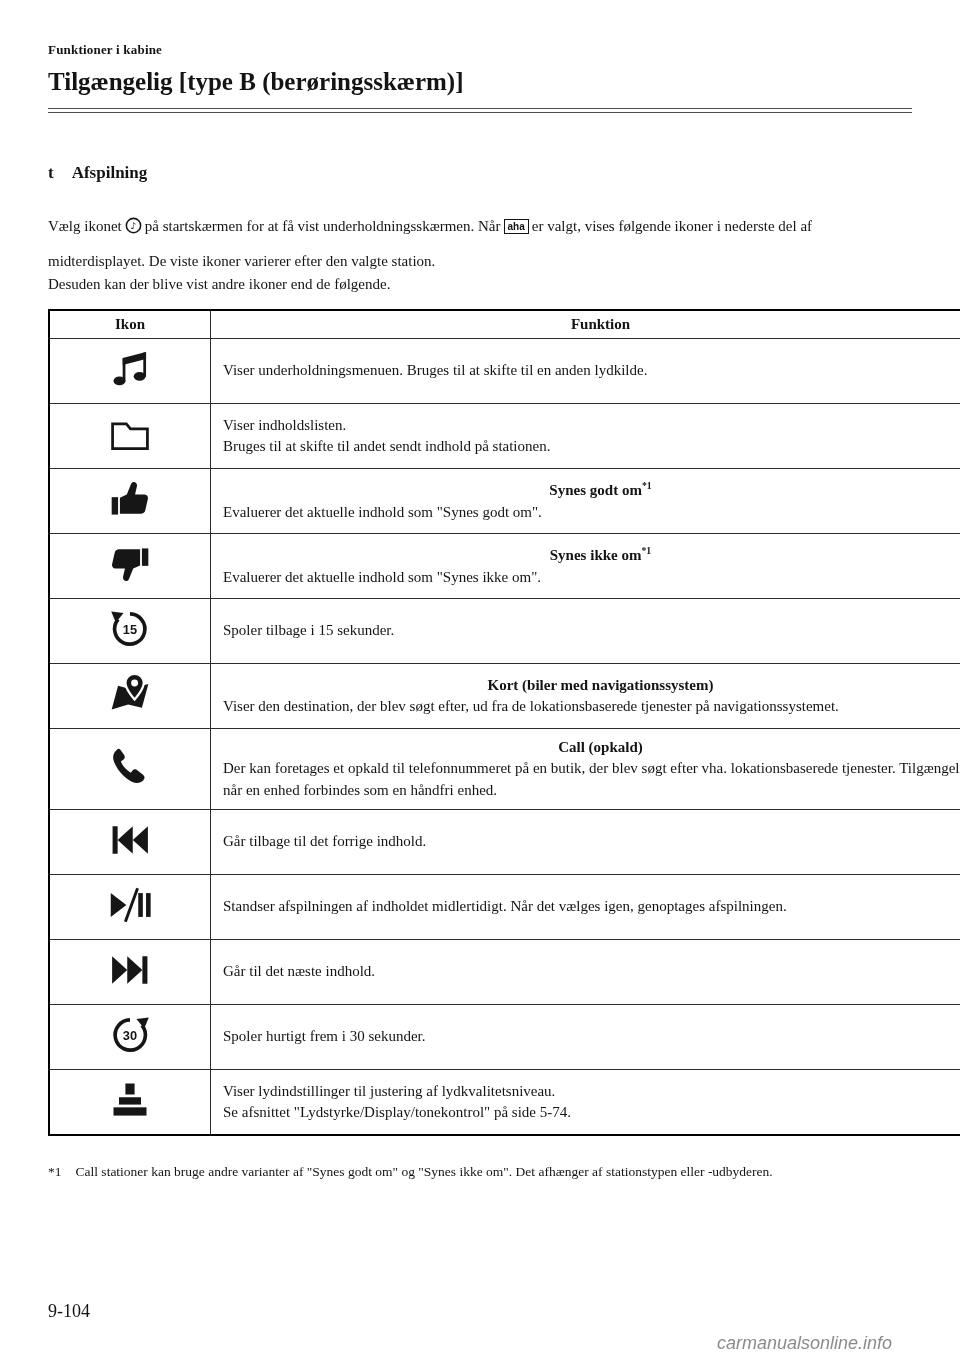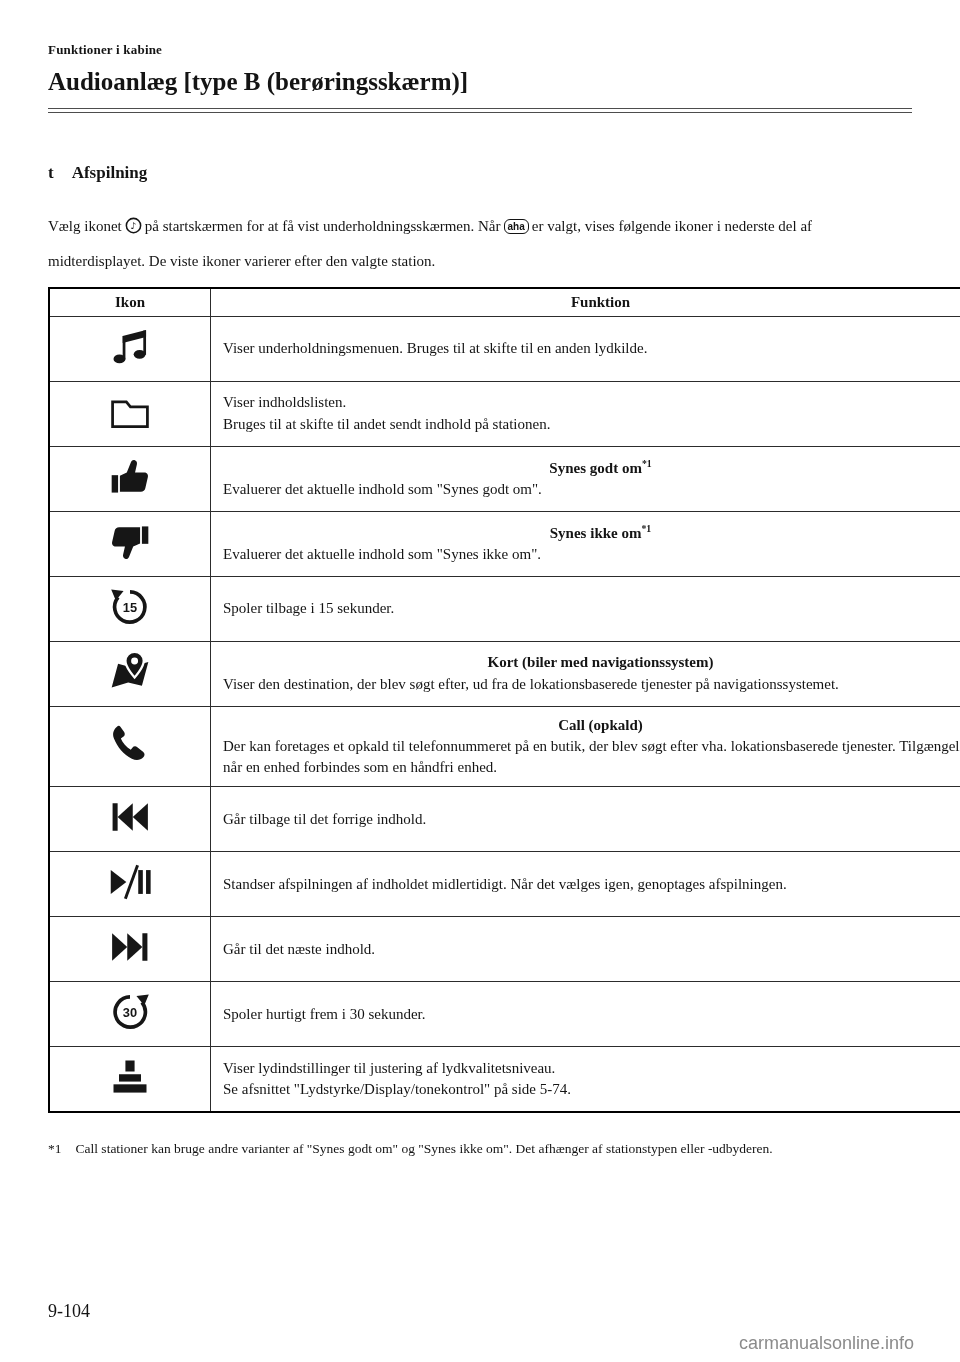--- a/index.html
+++ b/index.html
@@ -10,61 +10,62 @@
   .content{padding:42px 48px 0 48px;width:864px;}
   .section-label{font-size:13px;font-weight:bold;letter-spacing:.2px;}
   .page-title{font-size:25px;font-weight:bold;margin:10px 0 12px 0;}
   .title-rule{height:3px;border-top:1px solid #4d4d4d;border-bottom:1px solid #4d4d4d;}
   .section-heading{margin-top:50px;font-size:17px;font-weight:bold;display:flex;gap:18px;align-items:baseline;}
   .intro{margin-top:20px;font-size:15px;line-height:1.5;max-width:858px;}
   .intro p{margin:0;}
   .inline-icon{display:inline-block;vertical-align:-3px;margin:0 3px;}
   .inline-icon svg{width:17px;height:17px;}
   .aha-badge{
-    display:inline-block;border:1px solid #141414;border-radius:6px;
+    display:inline-block;border:1px solid #141414;border-radius:0;
     font-family:"Liberation Sans", sans-serif;font-size:10px;font-weight:bold;
     padding:0 3px;line-height:13px;vertical-align:1px;margin:16px 3px;
   }
   table.func-table{border-collapse:collapse;width:944px;margin-top:14px;border:2px solid #000000;}
   table.func-table th, table.func-table td{border:1px solid #2c2c2c;}
   table.func-table th{font-size:15px;font-weight:bold;padding:5px 4px;text-align:center;}
   td.icon-cell{width:152px;text-align:center;vertical-align:middle;padding:8px 4px;}
   td.func-cell{font-size:15px;padding:8px 12px;line-height:1.42;vertical-align:middle;}
   .row-title{font-weight:bold;text-align:center;}
   .row-title sup{font-size:0.65em;}
   .cell-icon svg{width:44px;height:44px;display:inline-block;}
   .cell-icon svg *{fill:#161616;}
   .cell-icon svg .nofill{fill:none;}
   .cell-icon svg .white{fill:#ffffff;}
   .footnote{margin-top:26px;display:flex;gap:14px;font-size:13.5px;line-height:1.5;max-width:800px;}
   .footnote-marker{flex:0 0 auto;}
   .page-number{position:absolute;left:48px;bottom:40px;font-size:18px;}
-  .watermark{position:absolute;right:46px;bottom:8px;font-size:18px;color:#8b8b8b;font-family:"Liberation Sans", sans-serif;}
+  .watermark{position:absolute;right:68px;bottom:8px;font-size:18px;color:#8b8b8b;font-family:"Liberation Sans", sans-serif;font-style:italic;}
 </style>
 </head>
 <body>
 
 <div class="content">
 
   <div class="section-label">Funktioner i kabine</div>
 
-  <div class="page-title">Audioanlæg [type B (berøringsskærm)]</div>
+  <div class="page-title">Tilgængelig [type B (berøringsskærm)]</div>
 
   <div class="title-rule"></div>
 
   <div class="section-heading">
     <span>t</span>
     <span>Afspilning</span>
   </div>
 
   <div class="intro">
     <p><span>Vælg ikonet</span><span class="inline-icon"><svg viewBox="0 0 20 20">
             <circle cx="10" cy="10" r="8.4" fill="none" stroke="#151515" stroke-width="1.8"></circle>
             <text x="10" y="14" text-anchor="middle" font-size="11" fill="#151515" font-family="DejaVu Sans, sans-serif">♪</text>
           </svg></span><span>på startskærmen for at få vist underholdningsskærmen. Når</span><span class="aha-badge">aha</span><span>er valgt, vises følgende ikoner i nederste del af midterdisplayet. De viste ikoner varierer efter den valgte station.</span></p>
+    <p>Desuden kan der blive vist andre ikoner end de følgende.</p>
   </div>
 
   <table class="func-table">
     <thead>
       <tr>
         <th>Ikon</th>
         <th>Funktion</th>
       </tr>
     </thead>
     <tbody>

